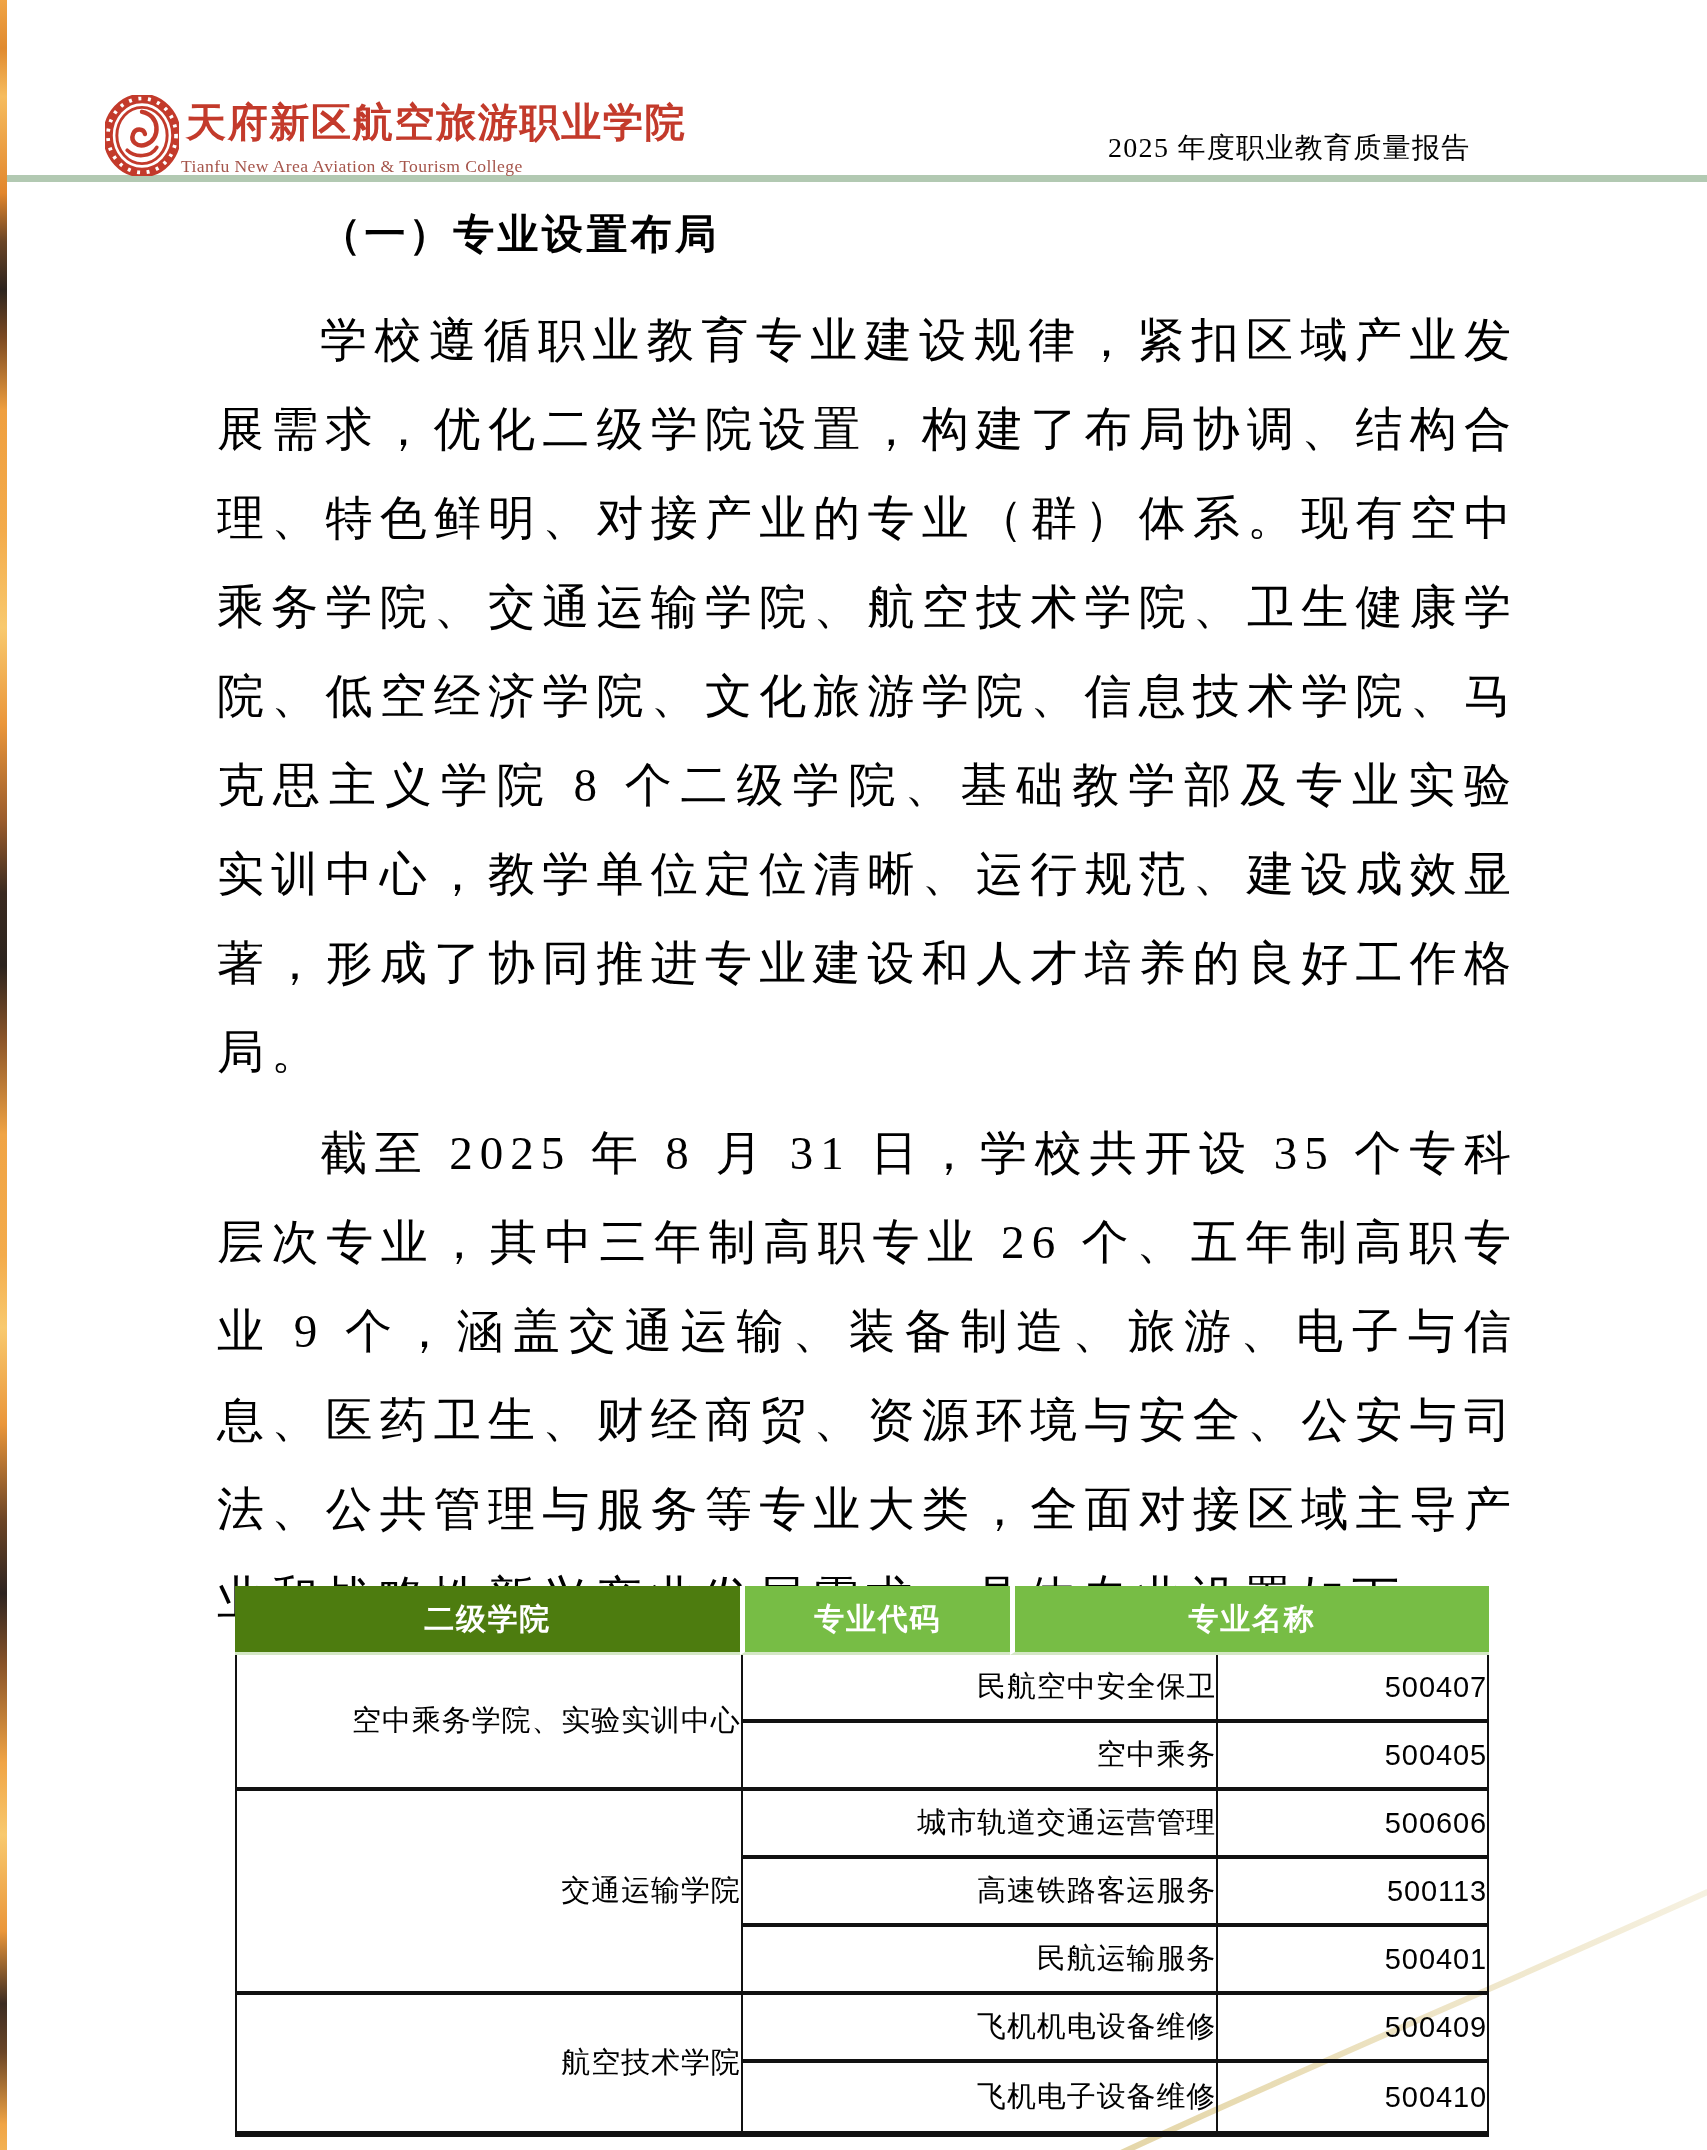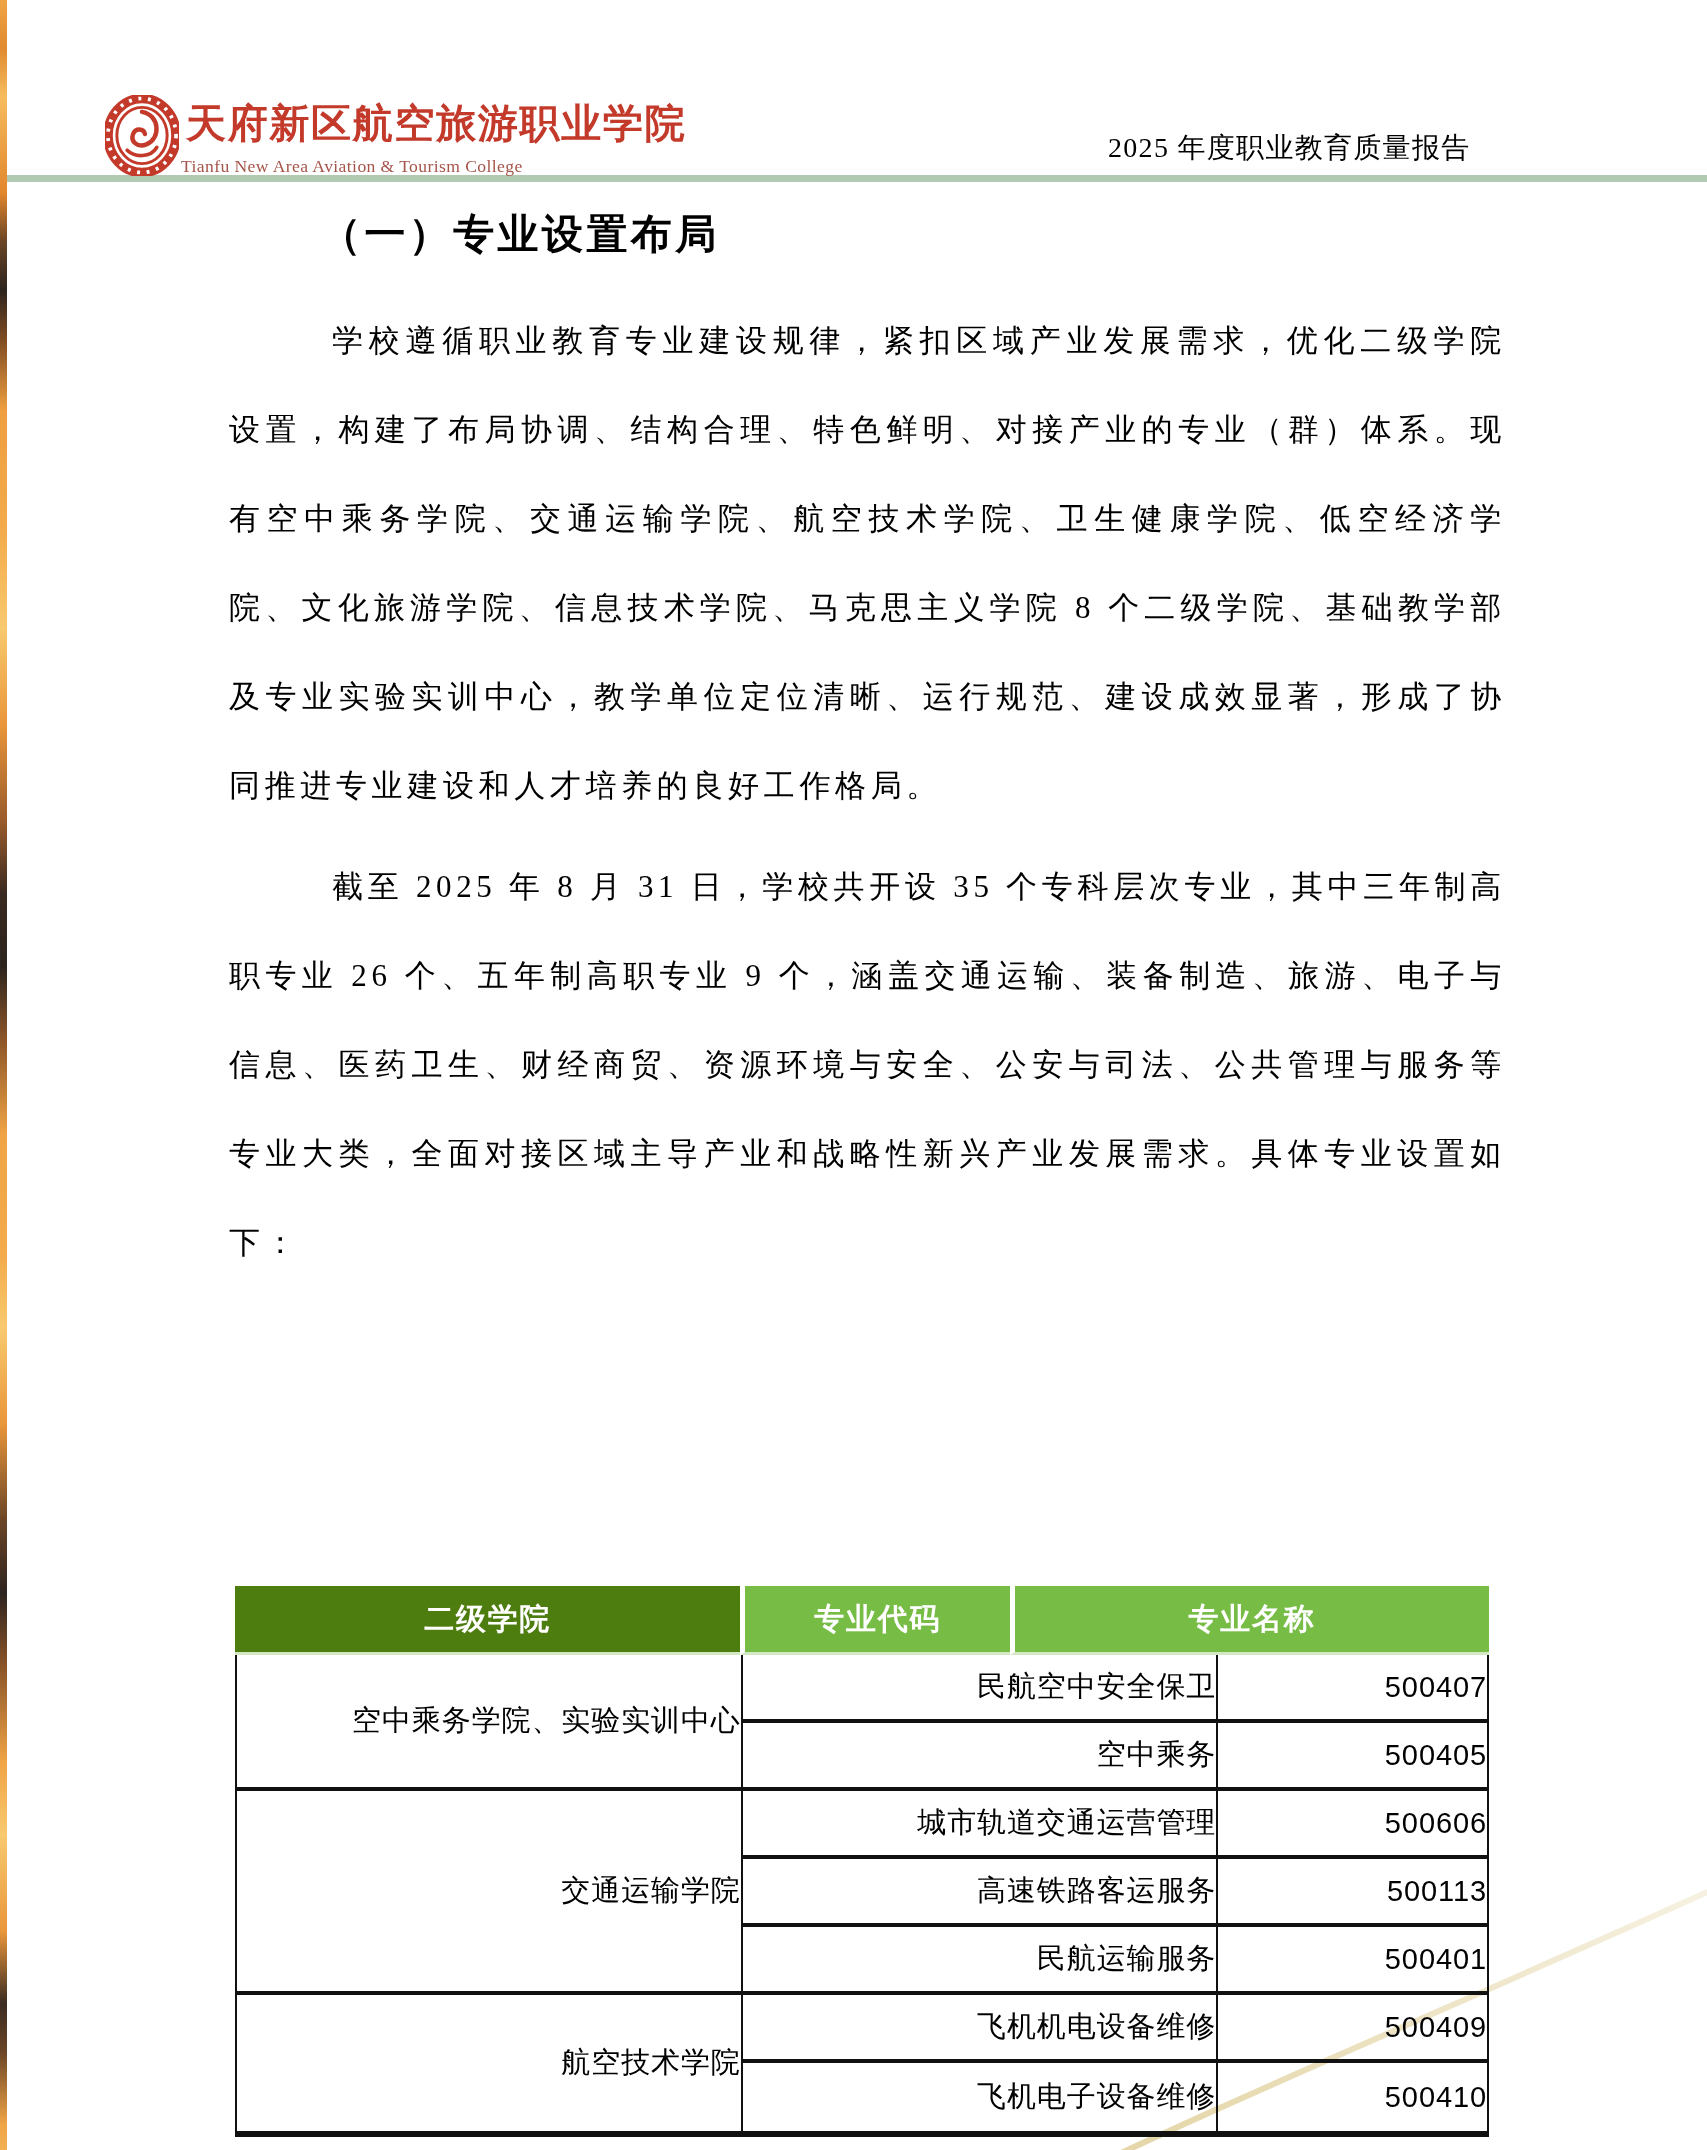--- a/index.html
+++ b/index.html
@@ -22,42 +22,42 @@
       #f0a445 88%,#f8c96e 91%,#e8963a 94%,
       #7a4628 97%,#54321f 100%);
   }
   .deco-svg{position:absolute;left:0;top:0;width:1707px;height:2414px;z-index:1;}
   
   .header-bar{position:absolute;left:6.5px;right:0;top:175px;height:6.9px;z-index:3;}
   .logo-emblem{position:absolute;left:105px;top:95px;width:74px;height:81px;z-index:5;}
   .logo-cn{
     position:absolute;left:186px;top:100px;z-index:5;
     font-size:40px;font-weight:bold;letter-spacing:1.7px;line-height:1.15;
-    font-family:Liberation Sans, sans-serif;
+    font-family:Liberation Serif, serif;
   }
   .logo-en{
     position:absolute;left:181px;top:156px;z-index:5;
     font-size:17.6px;letter-spacing:0.4px;font-family:"Liberation Serif","DejaVu Serif",serif;
   }
   .report-title{
     position:absolute;left:1108px;top:128px;z-index:5;
     font-size:28px;font-weight:normal;letter-spacing:1.3px;line-height:40px;
   }
   
   .content{
     position:absolute;left:217px;top:206px;width:1301px;z-index:5;
   }
   .section-heading{
     margin:0 0 0 103px;
     font-family:"Liberation Sans","DejaVu Sans",sans-serif;
     font-weight:bold;font-size:41px;line-height:56px;letter-spacing:3.4px;
   }
   .para{
-    margin:12px;text-align:justify;text-justify:inter-ideograph;
-    font-size:31px;line-height:89px;letter-spacing:0.15em;
+    margin:0;text-align:justify;text-justify:inter-ideograph;
+    font-size:47px;line-height:89px;letter-spacing:0.15em;
     text-indent:103px;
   }
   .para.p1{margin-top:34px;}
   .para.p2{margin-top:12px;}
   
   .table-block{position:absolute;left:235px;top:1586px;width:1254px;z-index:5;
     font-family:"Liberation Sans","DejaVu Sans",sans-serif;}
   .thead-row{display:flex;width:100%;height:69px;}
   .th{
     box-sizing:border-box;height:69px;display:flex;align-items:center;justify-content:center;

